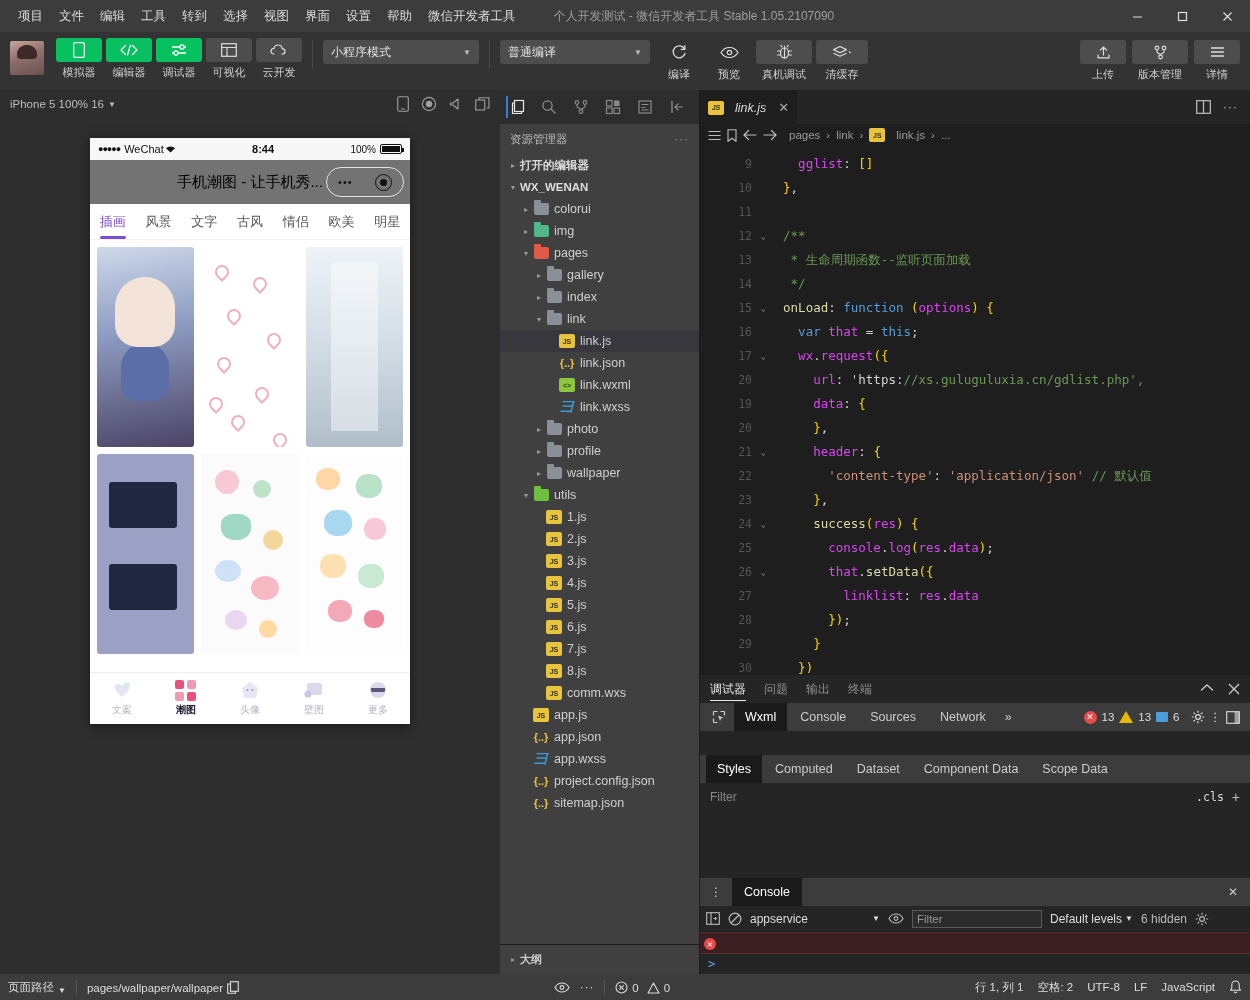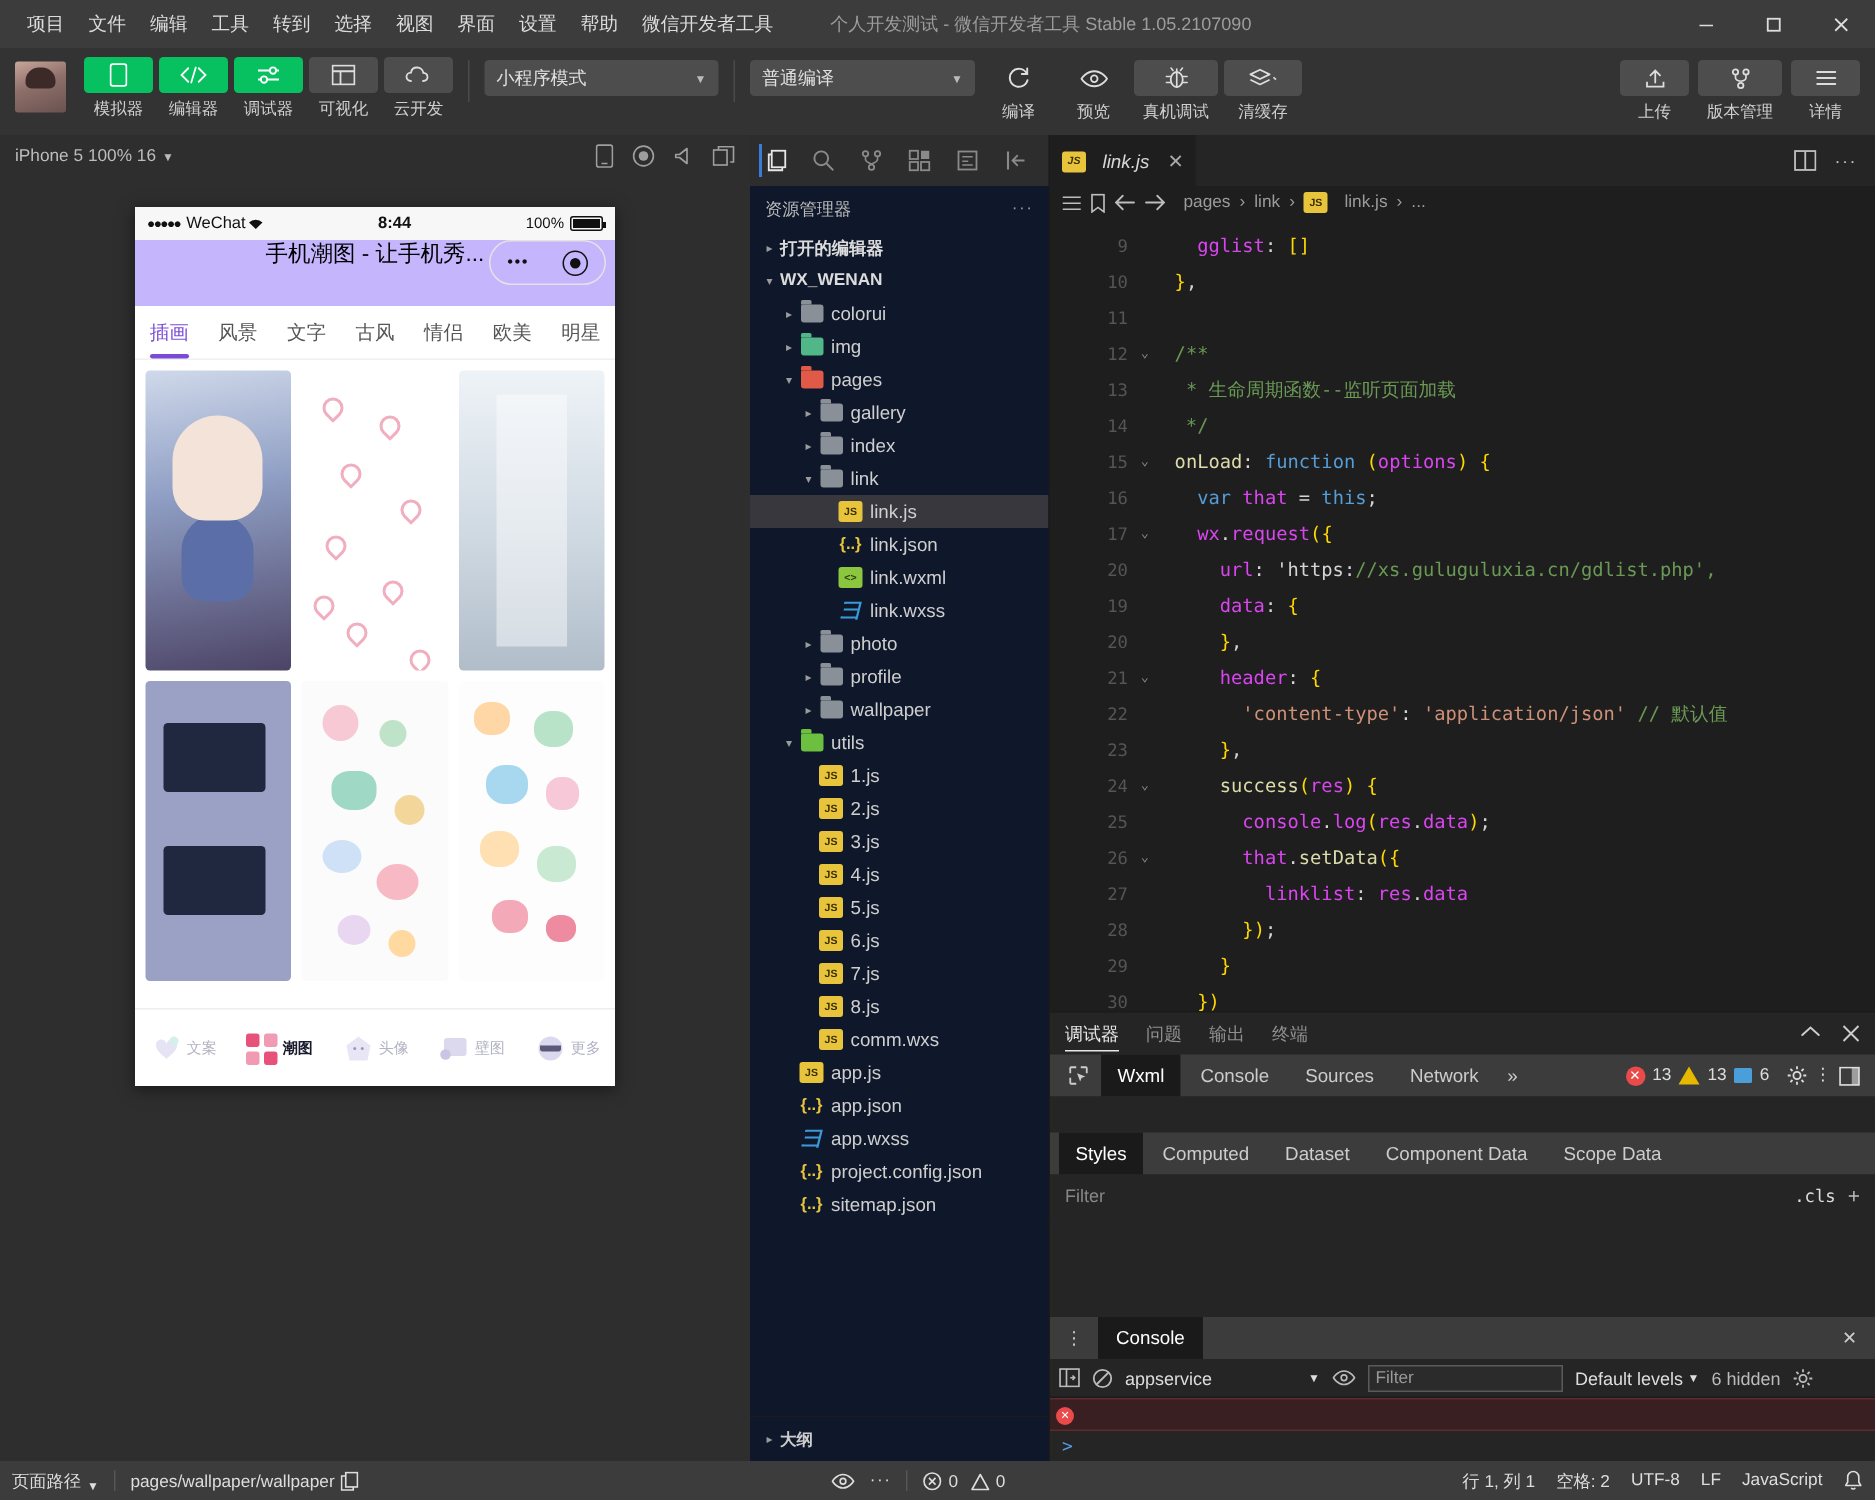--- a/index.html
+++ b/index.html
@@ -46,21 +46,21 @@
   .sim-body { flex: 1; display: flex; justify-content: center; padding-top: 20px; background: #2e2e2e; }
   .phone { width: 320px; height: 586px; background: #fff; box-shadow: 0 2px 10px rgba(0,0,0,.5); display: flex; flex-direction: column; overflow: hidden; }
   .p-status { height: 22px; background: #f7f7f7; display: flex; align-items: center; padding: 0 8px; color: #111; font-size: 11px; flex: none; }
   .p-status .dots { letter-spacing: -1px; font-size: 9px; }
   .p-status .carrier { margin-left: 4px; }
   .p-status .time { margin: 0 auto; font-weight: bold; }
   .p-status .batt-num { margin-right: 4px; font-size: 10px; }
   .batt { width: 22px; height: 10px; border: 1px solid #111; border-radius: 2px; position: relative; }
   .batt i { position: absolute; inset: 1px; background: #111; display: block; }
   .batt::after { content:""; position:absolute; right:-3px; top:3px; width:2px; height:4px; background:#111; }
-  .p-nav { height: 44px; background: #c4b5fd; display: flex; align-items: flex-start; justify-content: center; position: relative; flex: none; }
+  .p-nav { height: 44px; background: #737373; display: flex; align-items: center; justify-content: center; position: relative; flex: none; }
   .p-nav-title { font-size: 15px; color: #000; max-width: 190px; overflow: hidden; white-space: nowrap; }
   .p-caps { position: absolute; right: 6px; width: 78px; height: 30px; border: 1px solid #e3e3e3; border-radius: 15px; display: flex; align-items: center; justify-content: space-around; }
   .p-caps .d3 { letter-spacing: 1px; font-size: 11px; color: #111; }
   .p-caps .circ { width: 17px; height: 17px; border: 1.5px solid #111; border-radius: 50%; display:flex; align-items:center; justify-content:center; }
   .p-caps .circ::after { content:""; width:7px; height:7px; background:#111; border-radius:50%; }
   .p-tabs { height: 36px; display: flex; align-items: center; background: #fff; flex: none; border-bottom: 1px solid #f0f0f0; }
   .p-tab { flex: 1; text-align: center; font-size: 13px; color: #555; position: relative; line-height: 35px; }
   .p-tab.active { color: #7b4bd6; }
   .p-tab.active::after { content:""; position:absolute; left:50%; transform:translateX(-50%); bottom:0; width:26px; height:3px; background:#7b4bd6; border-radius:2px; }
   .p-grid { flex: 1; display: grid; grid-template-columns: repeat(3, 1fr); gap: 7px; padding: 7px; background: #fff; overflow: hidden; align-content: start; }
@@ -72,29 +72,29 @@
   .c3 { background: linear-gradient(180deg,#eef3f7 0%,#cfd9e2 55%,#b0bdc9 100%); }
   .c3::after { content:""; position:absolute; left:26%; top:8%; width:48%; height:84%; background:rgba(255,255,255,.45); }
   .c4 { background: #9aa1c4; }
   .c4::before, .c4::after { content:""; position:absolute; left:12px; width:68px; height:46px; background:#20283f; border-radius:3px; }
   .c4::before { top:28px; }
   .c4::after { top:110px; }
   .c5 { background: #fbfbfb; }
   .c6 { background: #fdfdfd; }
   .blob { position: absolute; border-radius: 50%; }
   .p-tabbar { height: 52px; background: #fff; border-top: 1px solid #eee; display: flex; flex: none; }
-  .p-tbi { flex: 1; display: flex; align-items: center; justify-content: center; gap: 3px; }
+  .p-tbi { flex: 1; display: flex; flex-direction: column; align-items: center; justify-content: center; gap: 3px; }
   .p-tbi .g { width: 22px; height: 20px; position: relative; }
   .p-tbi .t { font-size: 10px; color: #b3b3c4; }
   .p-tbi.on .t { color: #1a1a2e; font-weight: bold; }
   .sq4 { display:grid; grid-template-columns:9px 9px; grid-template-rows:9px 9px; gap:3px; }
   .sq4 span { display:block; border-radius:2px; }
 
   
-  .explorer { width: 200px; background: #0f172a; display: flex; flex-direction: column; flex: none; border-right: 1px solid #1b1b1b; }
+  .explorer { width: 200px; background: #404040; display: flex; flex-direction: column; flex: none; border-right: 1px solid #1b1b1b; }
   .act-bar { height: 34px; display: flex; align-items: center; padding: 0 6px; gap: 10px; background: #2d2d2d; flex: none; }
   .act-ico { width: 22px; height: 22px; display:flex; align-items:center; justify-content:center; color:#8a8a8a; }
   .act-ico.active { color: #e7e7e7; border-left: 2px solid #3a7cd6; }
   .exp-title { height: 30px; display: flex; align-items: center; padding: 0 10px; font-size: 11.5px; color: #bbb; flex: none; }
   .exp-title .dots { margin-left: auto; letter-spacing: 1px; color: #999; }
   .tree { flex: 1; overflow: hidden; font-size: 12.5px; }
   .row { height: 22px; display: flex; align-items: center; color: #cfcfcf; white-space: nowrap; }
   .row.selected { background: #37373d; }
   .row.bold { font-weight: bold; font-size: 11.5px; color: #dcdcdc; }
   .tw { width: 14px; text-align: center; font-size: 8px; color: #9b9b9b; flex: none; }

